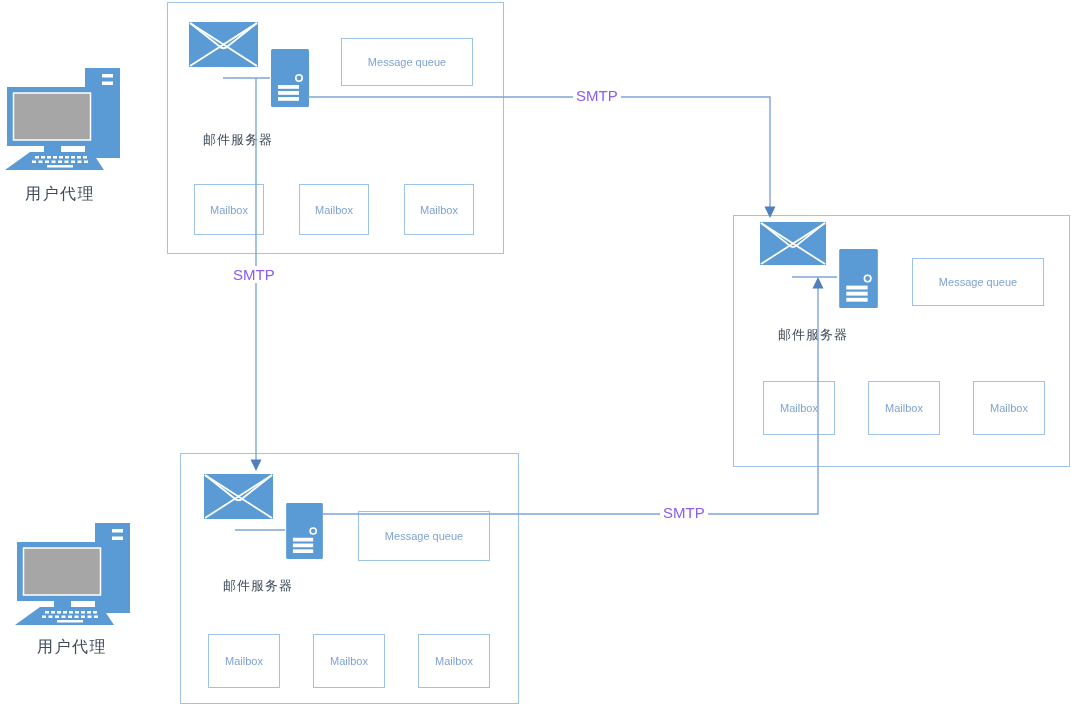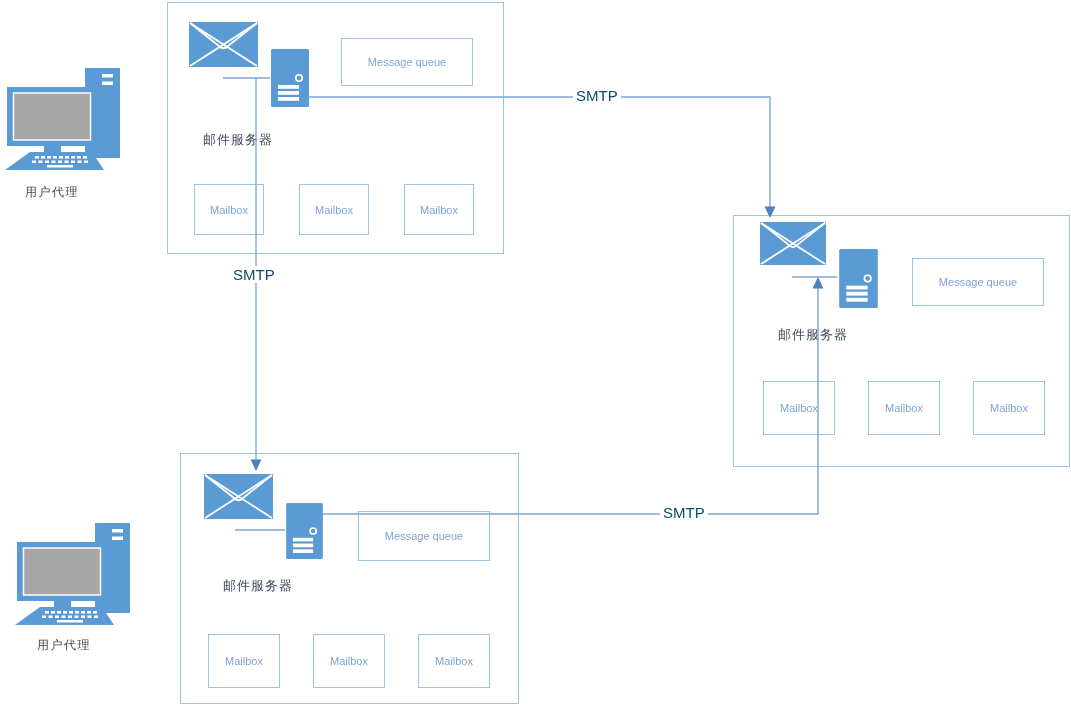--- a/index.html
+++ b/index.html
@@ -15,26 +15,26 @@
     position:absolute; border:1px solid #9DC3E6; color:#7FA3D4;
     display:flex; align-items:center; justify-content:center;
     font-size:11px; background:transparent; white-space:nowrap;
   }
   .server-title {
     position:absolute; color:#3D4A59; font-size:13px; letter-spacing:1px;
     white-space:nowrap;
   }
   .user-agent { position:absolute; }
   .ua-label {
-    position:absolute; color:#3D4A59; font-size:12px; letter-spacing:1.5px;
+    position:absolute; color:#3D4A59; font-size:16px; letter-spacing:1.5px;
     white-space:nowrap;
   }
   .overlay { position:absolute; left:0; top:0; pointer-events:none; }
   .smtp-label {
-    position:absolute; background:#ffffff; color:#0c4a6e; font-size:15px;
+    position:absolute; background:#ffffff; color:#8b5cf6; font-size:15px;
     padding:0 3px; white-space:nowrap;
   }
 </style>
 </head>
 <body>
 
 <div class="canvas">
 
   <div class="user-agent" style="left:2px;top:66px;width:135px;height:145px">
     <span class="icon" style="left:0;top:0">

